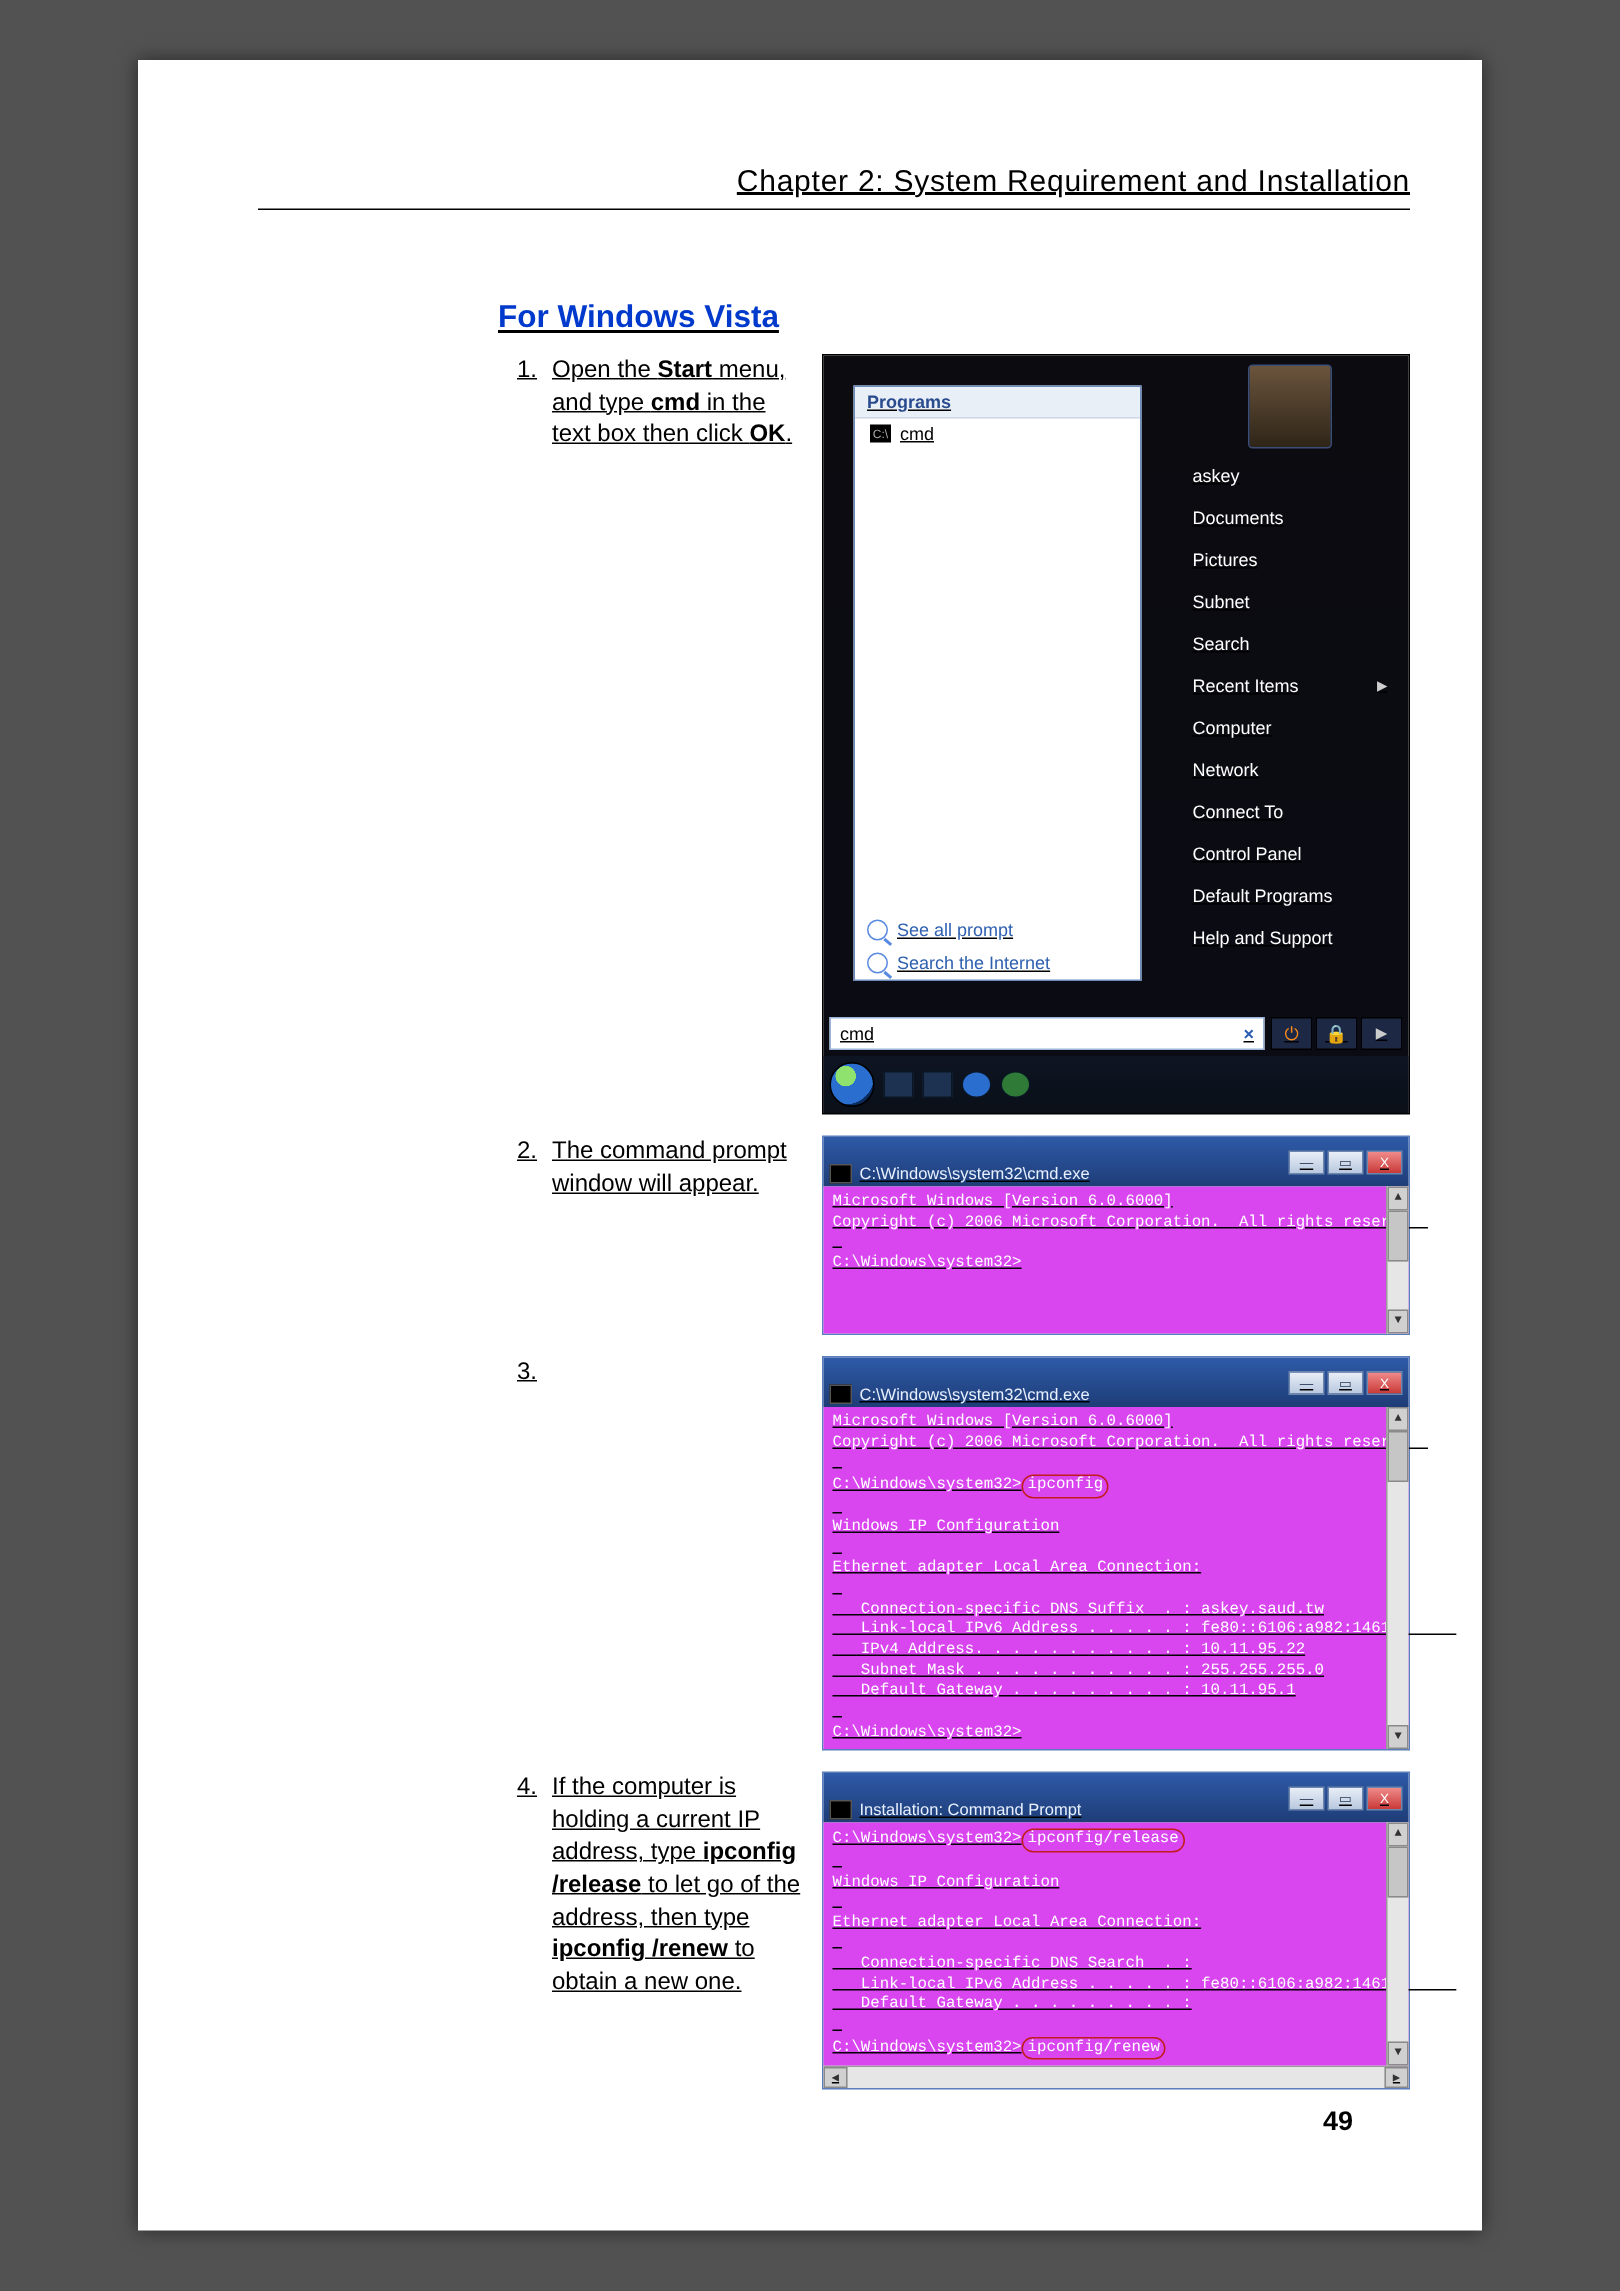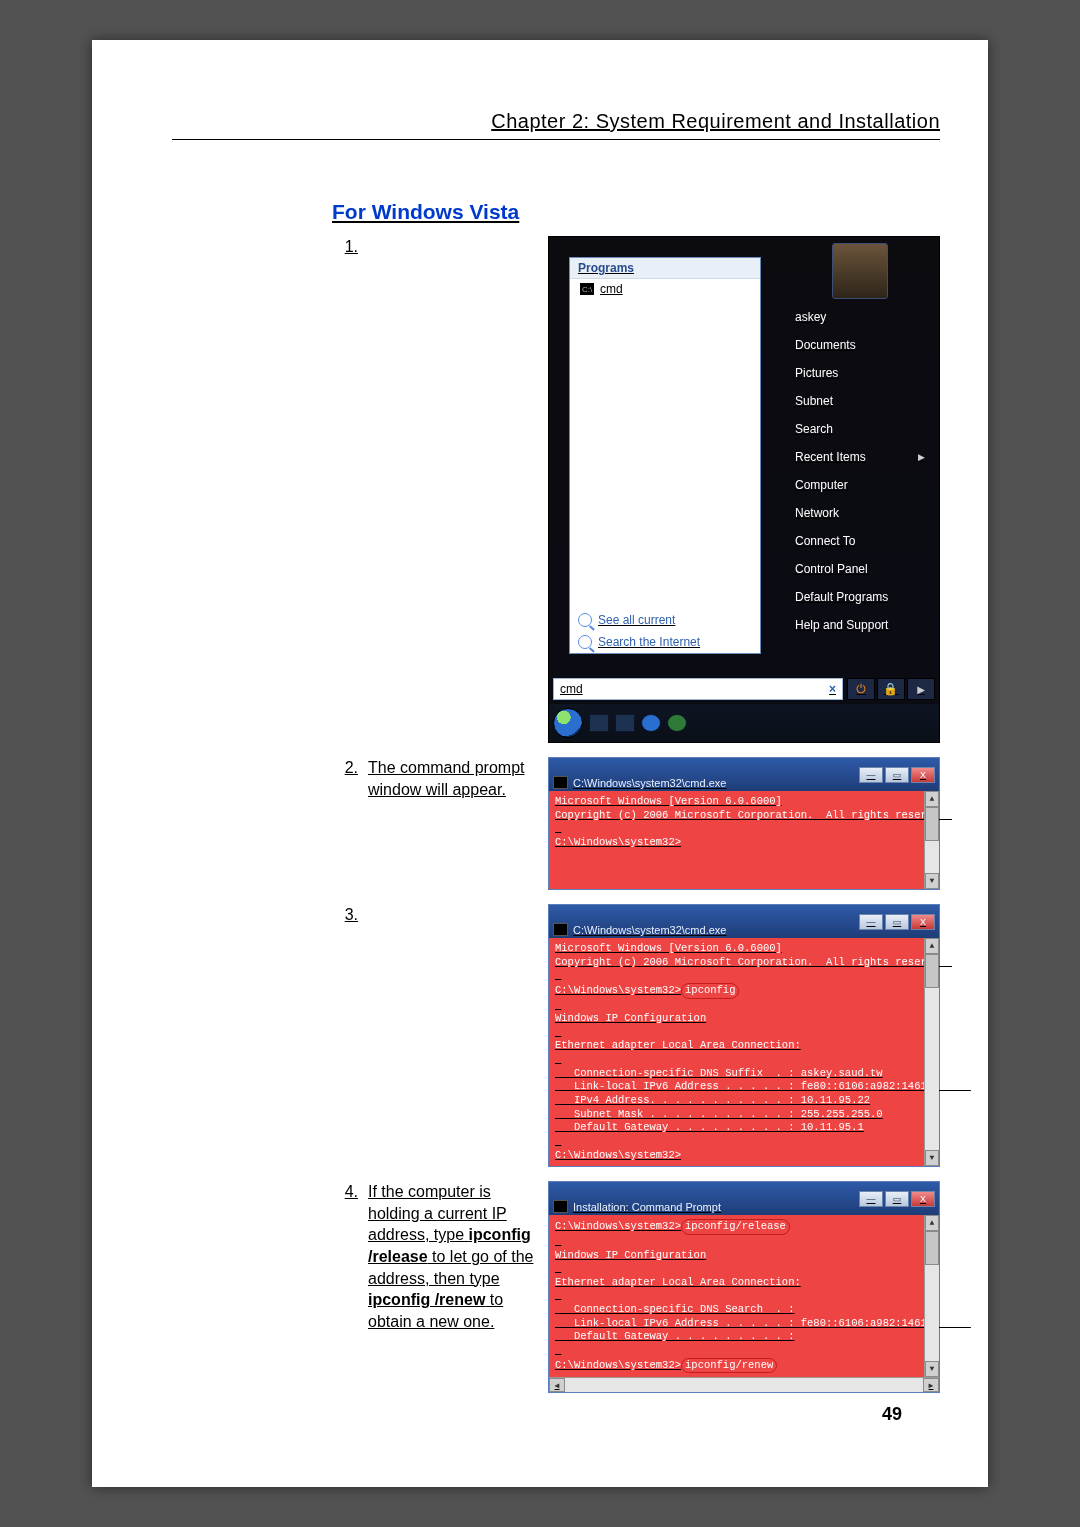--- a/index.html
+++ b/index.html
@@ -202,21 +202,21 @@
   .wbtns { display: flex; gap: 2px; }
   .wbtn {
     width: 22px; height: 14px;
     background: linear-gradient(#e8eef7,#b9c8df);
     border: 1px solid #6c85ad;
     font-size: 9px; display: flex; align-items: center; justify-content: center;
     color: #2a3a55;
   }
   .wbtn.close { background: linear-gradient(#f08a8a,#c83a38); color: #fff; }
   .cmd-body {
-    background: #ef4444;
+    background: #d946ef;
     padding: 4px 6px;
     line-height: 1.3;
     position: relative;
     min-height: 90px;
   }
   .cmd-body .hl {
     border: 1.5px solid #c21d1d;
     border-radius: 10px;
     padding: 0 3px;
     display: inline-block;
@@ -260,34 +260,37 @@
   <div class="chapter-header">Chapter 2: System Requirement and Installation</div>
   <hr class="header-rule">
 
   <div class="section-title">For Windows Vista</div>
 
   <div class="steps">
 
     <div class="step-row">
       <div class="step-text">
         <div class="step-num">1.</div>
+        <div class="step-body">
+          <span>Open the </span><strong>Start</strong><span> menu, and type </span><strong>cmd</strong><span> in the text box then click </span><strong>OK</strong><span>.</span>
+        </div>
       </div>
       <div class="step-fig">
         <div class="vista-shell">
           <div class="vista-top">
             <div class="vista-left">
               <div class="vista-programs-hdr">Programs</div>
               <div class="vista-prog-item">
                 <span class="ico">C:\</span>
                 <span>cmd</span>
               </div>
               <div class="vista-left-spacer"></div>
               <div class="vista-see">
                 <span class="mag"></span>
-                <span>See all current</span>
+                <span>See all prompt</span>
               </div>
               <div class="vista-see">
                 <span class="mag"></span>
                 <span>Search the Internet</span>
               </div>
             </div>
             <div class="vista-right">
               <div class="avatar"></div>
               <div class="vista-right-item">
                   <span>askey</span>

